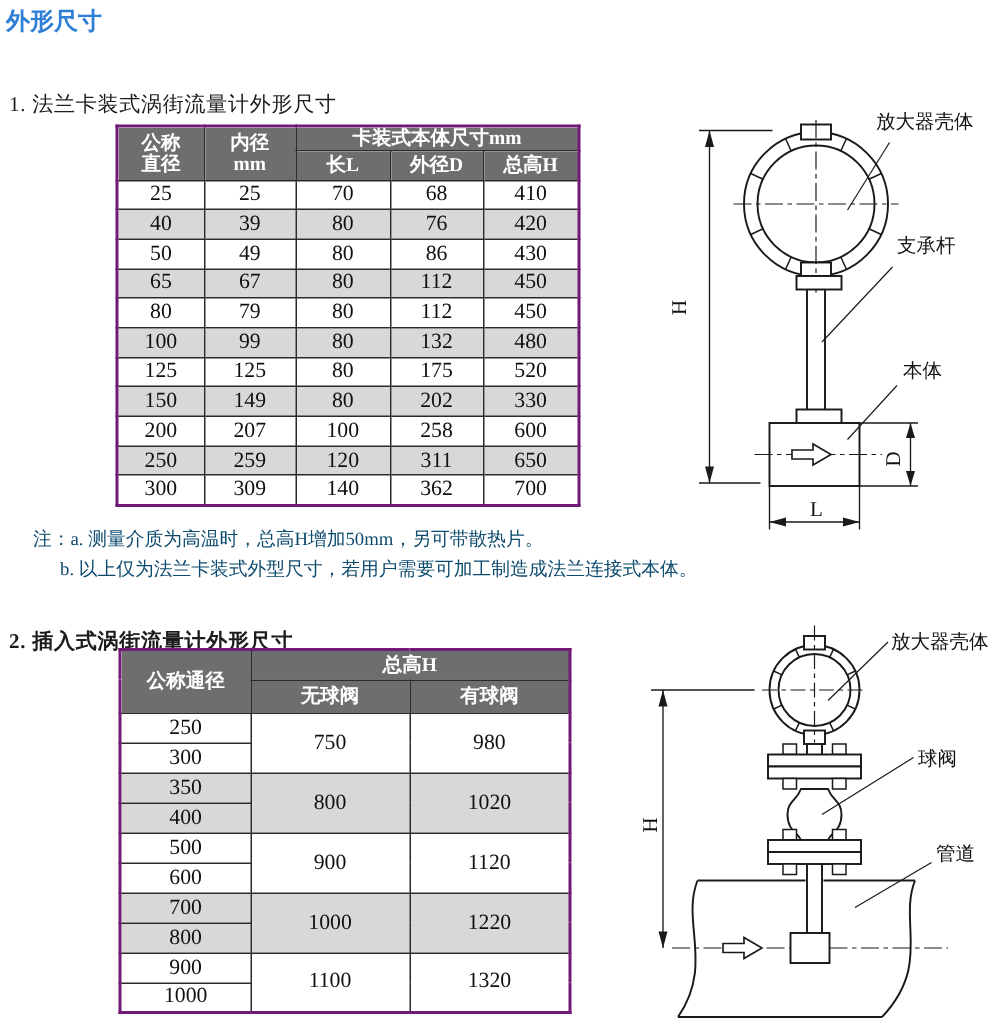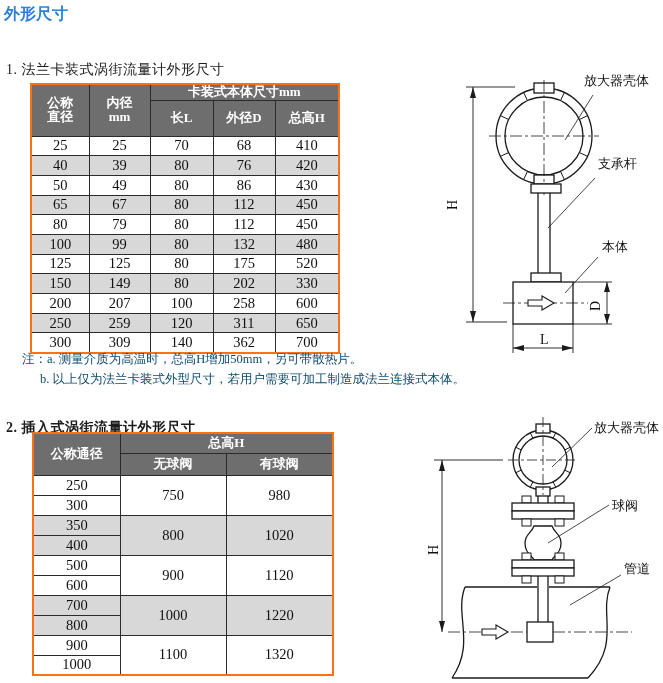--- a/index.html
+++ b/index.html
@@ -14,34 +14,34 @@
     left:4px; top:4px;
     font-family:"DejaVu Sans","Liberation Sans",sans-serif;
     font-size:16px; font-weight:bold; color:#2e7fd6;
   }
   .section-heading {
     left:6px; font-size:14px; color:#1c1c1c; letter-spacing:0.5px;margin-top:24px;
   }
   #section1-heading { top:37px; }
   #section2-heading { top:395px;font-weight:bold; }
 
-  table { border-collapse:collapse; table-layout:fixed; border:2px solid #f97316; }
+  table { border-collapse:collapse; table-layout:fixed; border:2px solid #701a75;margin-left:47px; }
   th, td {
     border:1px solid #2b2b2b; text-align:center; vertical-align:middle;
     padding:0; overflow:hidden;
   }
   thead th {
     background:#6e6e6e; color:#ffffff; font-weight:bold;
     font-size:13px; line-height:1.1;
   }
   tbody td { font-size:14.5px; color:#101010; }
 
   #table1 { left:30px; top:83px; width:308px; }
   #table1 thead tr.h1 { height:16px; }
-  #table1 thead tr.h2 { height:36px; }
+  #table1 thead tr.h2 { height:20px; }
   #table1 tbody tr { height:19.7px; }
   #table1 tbody tr:nth-child(even) td { background:#d8d8d8; }
 
   #table2 { left:32px; top:432px; width:301px; }
   #table2 thead tr.h1 { height:20px; }
   #table2 thead tr.h2 { height:22px; }
   #table2 tbody tr { height:20px; }
   #table2 tbody tr.g-gray td { background:#d8d8d8; }
 
   .note { font-size:12.5px; color:#0c4a6e; white-space:nowrap; }

